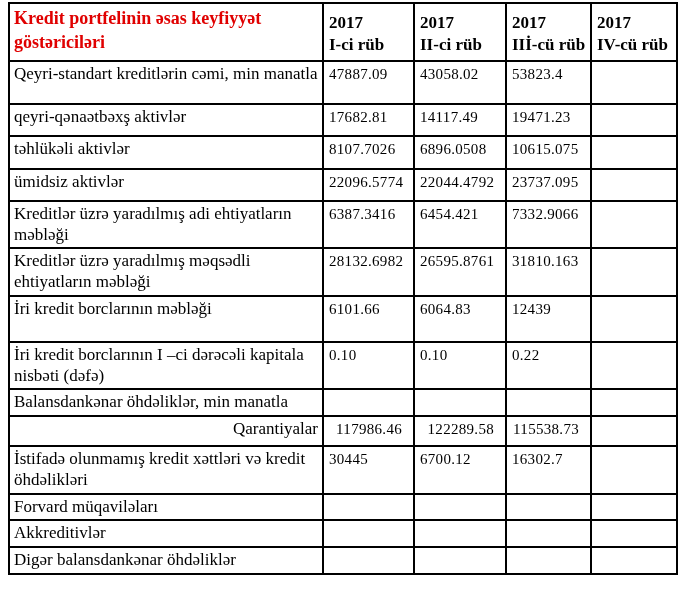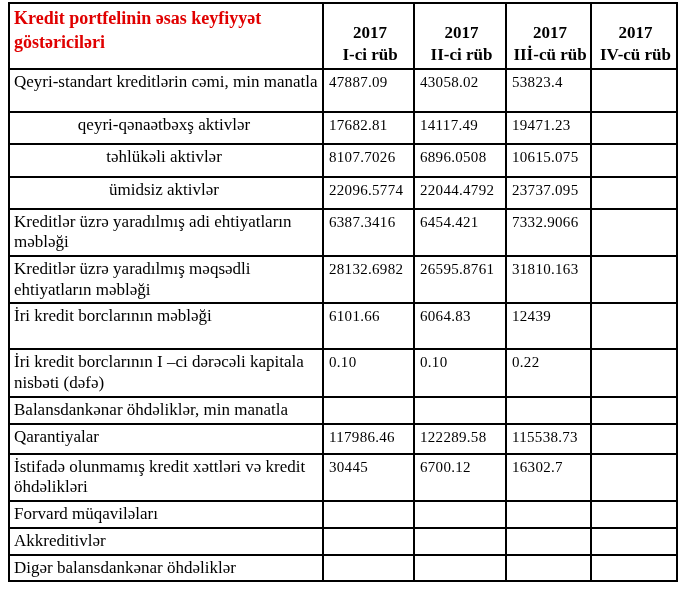--- a/index.html
+++ b/index.html
@@ -23,32 +23,32 @@
     padding: 0;
   }
   th.title-cell {
     text-align: left;
     font-weight: bold;
     font-size: 18px;
     line-height: 1.32;
     padding: 3px 5px 2px 4px;
   }
   th.quarter-cell {
-    text-align: center;
+    text-align: left;
     font-weight: bold;
     font-size: 17px;
     line-height: 1.28;
-    padding: 18px 2px 2px 5px;
+    padding: 8px 2px 2px 5px;
   }
   td.label-cell {
     font-size: 17px;
     line-height: 1.22;
     padding: 2px 4px 2px 4px;
   }
-  td.label-cell.right { text-align: center; padding-right: 8px; }
+  td.label-cell.right { text-align: left; padding-right: 8px; }
   td.value-cell {
     font-size: 15px;
     line-height: 1.25;
     padding: 3px 11px 2px 5px;
     letter-spacing: 0.3px;
   }
 </style>
 </head>
 <body>
 
@@ -140,21 +140,21 @@
         <td class="value-cell">0.22</td>
         <td class="value-cell"></td>
       </tr>
       <tr style="height: 21px;">
         <td class="label-cell">Balansdankənar öhdəliklər, min manatla</td>
         <td class="value-cell"></td>
         <td class="value-cell"></td>
         <td class="value-cell"></td>
         <td class="value-cell"></td>
       </tr>
-      <tr style="height: 30px;">
+      <tr style="height: 30px; text-align: right;">
         <td class="label-cell">Qarantiyalar</td>
         <td class="value-cell">117986.46</td>
         <td class="value-cell">122289.58</td>
         <td class="value-cell">115538.73</td>
         <td class="value-cell"></td>
       </tr>
       <tr style="height: 43px;">
         <td class="label-cell">İstifadə olunmamış kredit xəttləri və kredit öhdəlikləri</td>
         <td class="value-cell">30445</td>
         <td class="value-cell">6700.12</td>

